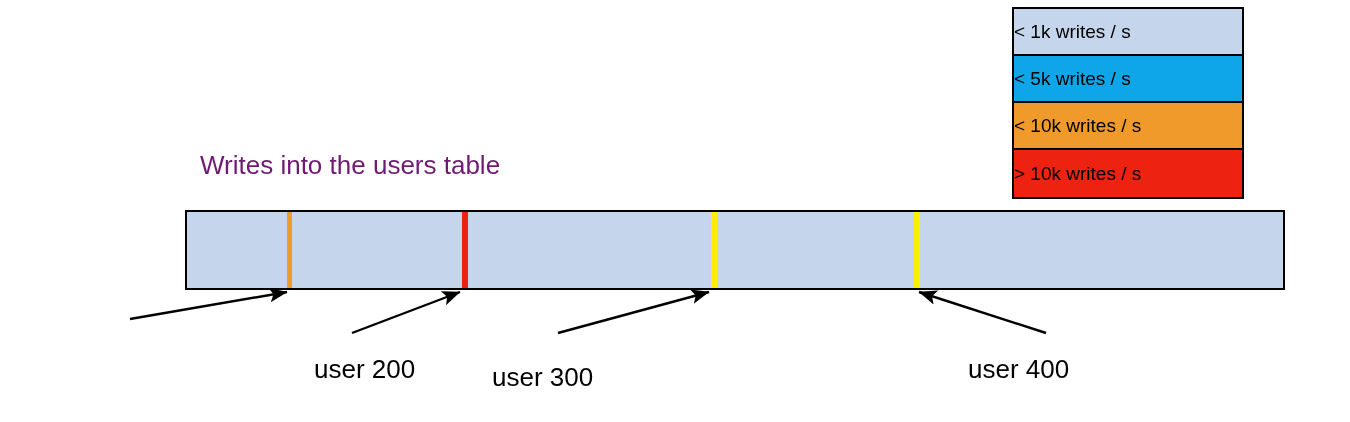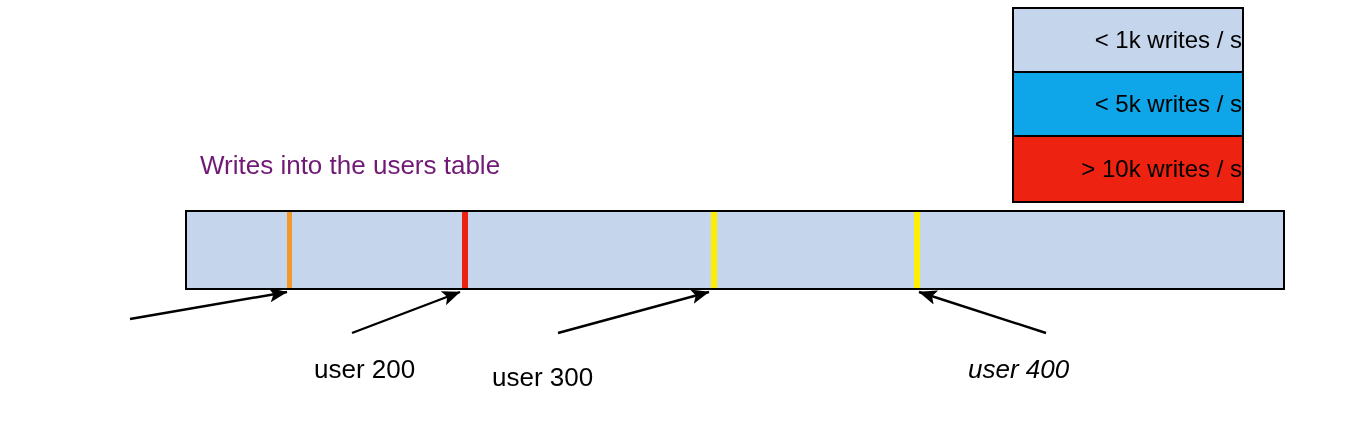--- a/index.html
+++ b/index.html
@@ -20,28 +20,28 @@
   #legend {
     position: absolute;
     left: 1012px;
     top: 7px;
     width: 232px;
     border: 2px solid #000000;
     box-sizing: border-box;
     background: #ffffff;
   }
   .legend-row {
-    height: 64px;
+    height: 47px;
     box-sizing: border-box;
     border-bottom: 2px solid #000000;
     display: flex;
     align-items: center;
-    justify-content: flex-end;
+    justify-content: flex-start;
     color: #000000;
-    font-size: 24px;
+    font-size: 19px;
     line-height: 1;
     white-space: nowrap;
   }
   .legend-row:last-child {
     border-bottom: none;
   }
 
   
   #chart-title {
     position: absolute;
@@ -92,20 +92,23 @@
 
 <div id="stage">
 
   <div id="legend">
     <div class="legend-row" style="background:#c5d5ec;">
       <span>&lt; 1k writes / s</span>
     </div>
     <div class="legend-row" style="background:#0ea5e9;">
       <span>&lt; 5k writes / s</span>
     </div>
+    <div class="legend-row" style="background:#ef9a2b;">
+      <span>&lt; 10k writes / s</span>
+    </div>
     <div class="legend-row" style="background:#ee2211;">
       <span>&gt; 10k writes / s</span>
     </div>
   </div>
 
   <div id="chart-title">Writes into the users table</div>
 
   <div id="users-bar">
     <div class="bar-stripe" style="left:100px; width:5px; background:#ef9a2b;"></div>
     <div class="bar-stripe" style="left:275px; width:6px; background:#ee2211;"></div>
@@ -120,15 +123,15 @@
       </marker>
     </defs>
     <line x1="130" y1="319" x2="287" y2="292" stroke="#000000" stroke-width="2.4" marker-end="url(#ah)"></line>
     <line x1="352" y1="333" x2="460" y2="292" stroke="#000000" stroke-width="2.4" marker-end="url(#ah)"></line>
     <line x1="558" y1="333" x2="709" y2="292" stroke="#000000" stroke-width="2.4" marker-end="url(#ah)"></line>
     <line x1="1046" y1="333" x2="919" y2="292" stroke="#000000" stroke-width="2.4" marker-end="url(#ah)"></line>
   </svg>
 
   <div class="callout-label" style="left:274px; top:354px;margin-left:40px;">user 200</div>
   <div class="callout-label" style="left:492px; top:354px;margin-top:8px;">user 300</div>
-  <div class="callout-label" style="left:968px; top:354px;font-style:italic;">user 400</div>
+  <div class="callout-label" style="left:968px; top:354px;">user 400</div>
 
 </div>
 
 </body></html>

